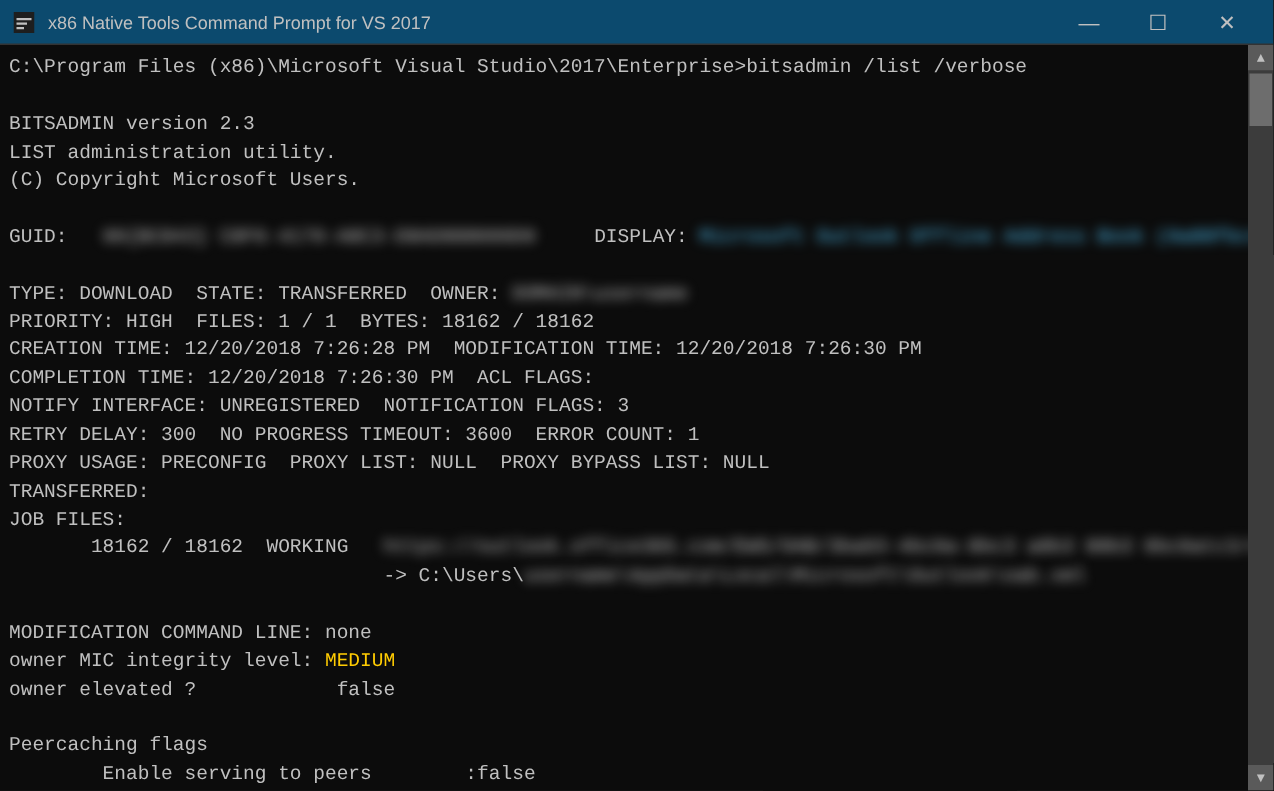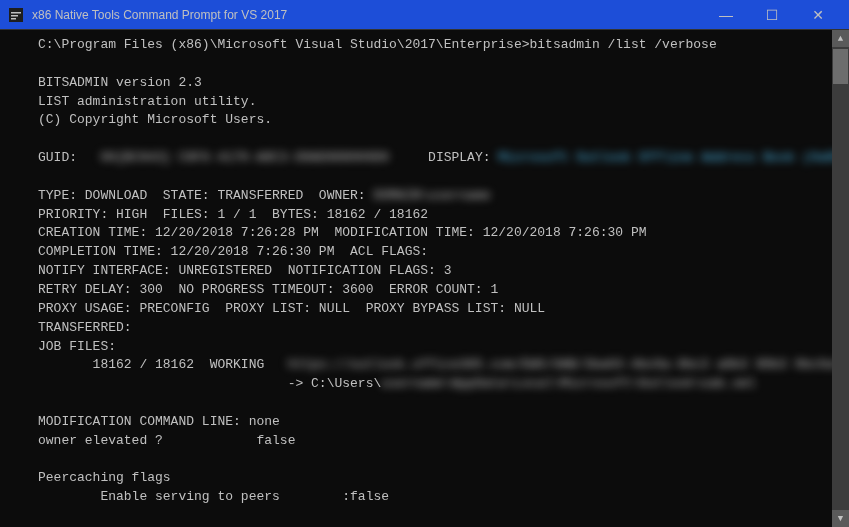--- a/index.html
+++ b/index.html
@@ -7,21 +7,21 @@
       width: 849px;
       height: 527px;
       background: #1a1a1a;
       font-family: 'Courier New', Courier, monospace;
       font-size: 13px;
       overflow: hidden;
     }
 
     
     .title-bar {
-      background: #1d4ed8;
+      background: #0c4a6e;
       height: 30px;
       display: flex;
       align-items: center;
       justify-content: space-between;
       padding: 0 8px;
       border-bottom: 1px solid #333;
       user-select: none;
     }
     .title-bar-left {
       display: flex;
@@ -63,21 +63,20 @@
       height: 497px;
       background: #0c0c0c;
     }
 
     .terminal-content {
       flex: 1;
       padding: 6px 10px 6px 6px;
       color: #c0c0c0;
       overflow: hidden;
       line-height: 1.45;
-      margin-left: 32px;
     }
 
     .scrollbar {
       width: 17px;
       background: #3c3c3c;
       display: flex;
       flex-direction: column;
       align-items: center;
     }
     .scrollbar-arrow {
@@ -161,20 +160,21 @@
     <span class="line">NOTIFY INTERFACE: UNREGISTERED &nbsp;NOTIFICATION FLAGS: 3</span>
     <span class="line">RETRY DELAY: 300 &nbsp;NO PROGRESS TIMEOUT: 3600 &nbsp;ERROR COUNT: 1</span>
     <span class="line">PROXY USAGE: PRECONFIG &nbsp;PROXY LIST: NULL &nbsp;PROXY BYPASS LIST: NULL</span>
     <span class="line">TRANSFERRED:</span>
     <span class="line">JOB FILES:</span>
     <span class="line">&nbsp;&nbsp;&nbsp;&nbsp;&nbsp;&nbsp;&nbsp;18162 / 18162 &nbsp;WORKING &nbsp;&nbsp;<span class="blurred">https://outlook.office365.com/EWS/OAB/3ba03-4bc0a-8bc3 a8b3 88b3 0bc0atc3/oab.xml</span></span>
     <span class="line">&nbsp;&nbsp;&nbsp;&nbsp;&nbsp;&nbsp;&nbsp;&nbsp;&nbsp;&nbsp;&nbsp;&nbsp;&nbsp;&nbsp;&nbsp;&nbsp;&nbsp;&nbsp;&nbsp;&nbsp;&nbsp;&nbsp;&nbsp;&nbsp;&nbsp;&nbsp;&nbsp;&nbsp;&nbsp;&nbsp;&nbsp; -&gt; C:\Users\<span class="blurred">username\AppData\Local\Microsoft\Outlook\oab.xml</span></span>
 
     <span class="line">&nbsp;</span>
     <span class="line">MODIFICATION COMMAND LINE: none</span>
+    <span class="line">owner MIC integrity level: <span class="highlight-medium">MEDIUM</span></span>
     <span class="line">owner elevated ? &nbsp;&nbsp;&nbsp;&nbsp;&nbsp;&nbsp;&nbsp;&nbsp;&nbsp;&nbsp; false</span>
     <span class="line">&nbsp;</span>
     <span class="line">Peercaching flags</span>
     <span class="line">&nbsp;&nbsp;&nbsp;&nbsp;&nbsp;&nbsp;&nbsp;&nbsp;Enable serving to peers &nbsp;&nbsp;&nbsp;&nbsp;&nbsp;&nbsp;&nbsp;:false</span>
 
   </div>
 
   <div class="scrollbar">
     <div class="scrollbar-arrow">▲</div>
     <div class="scroll-track">

